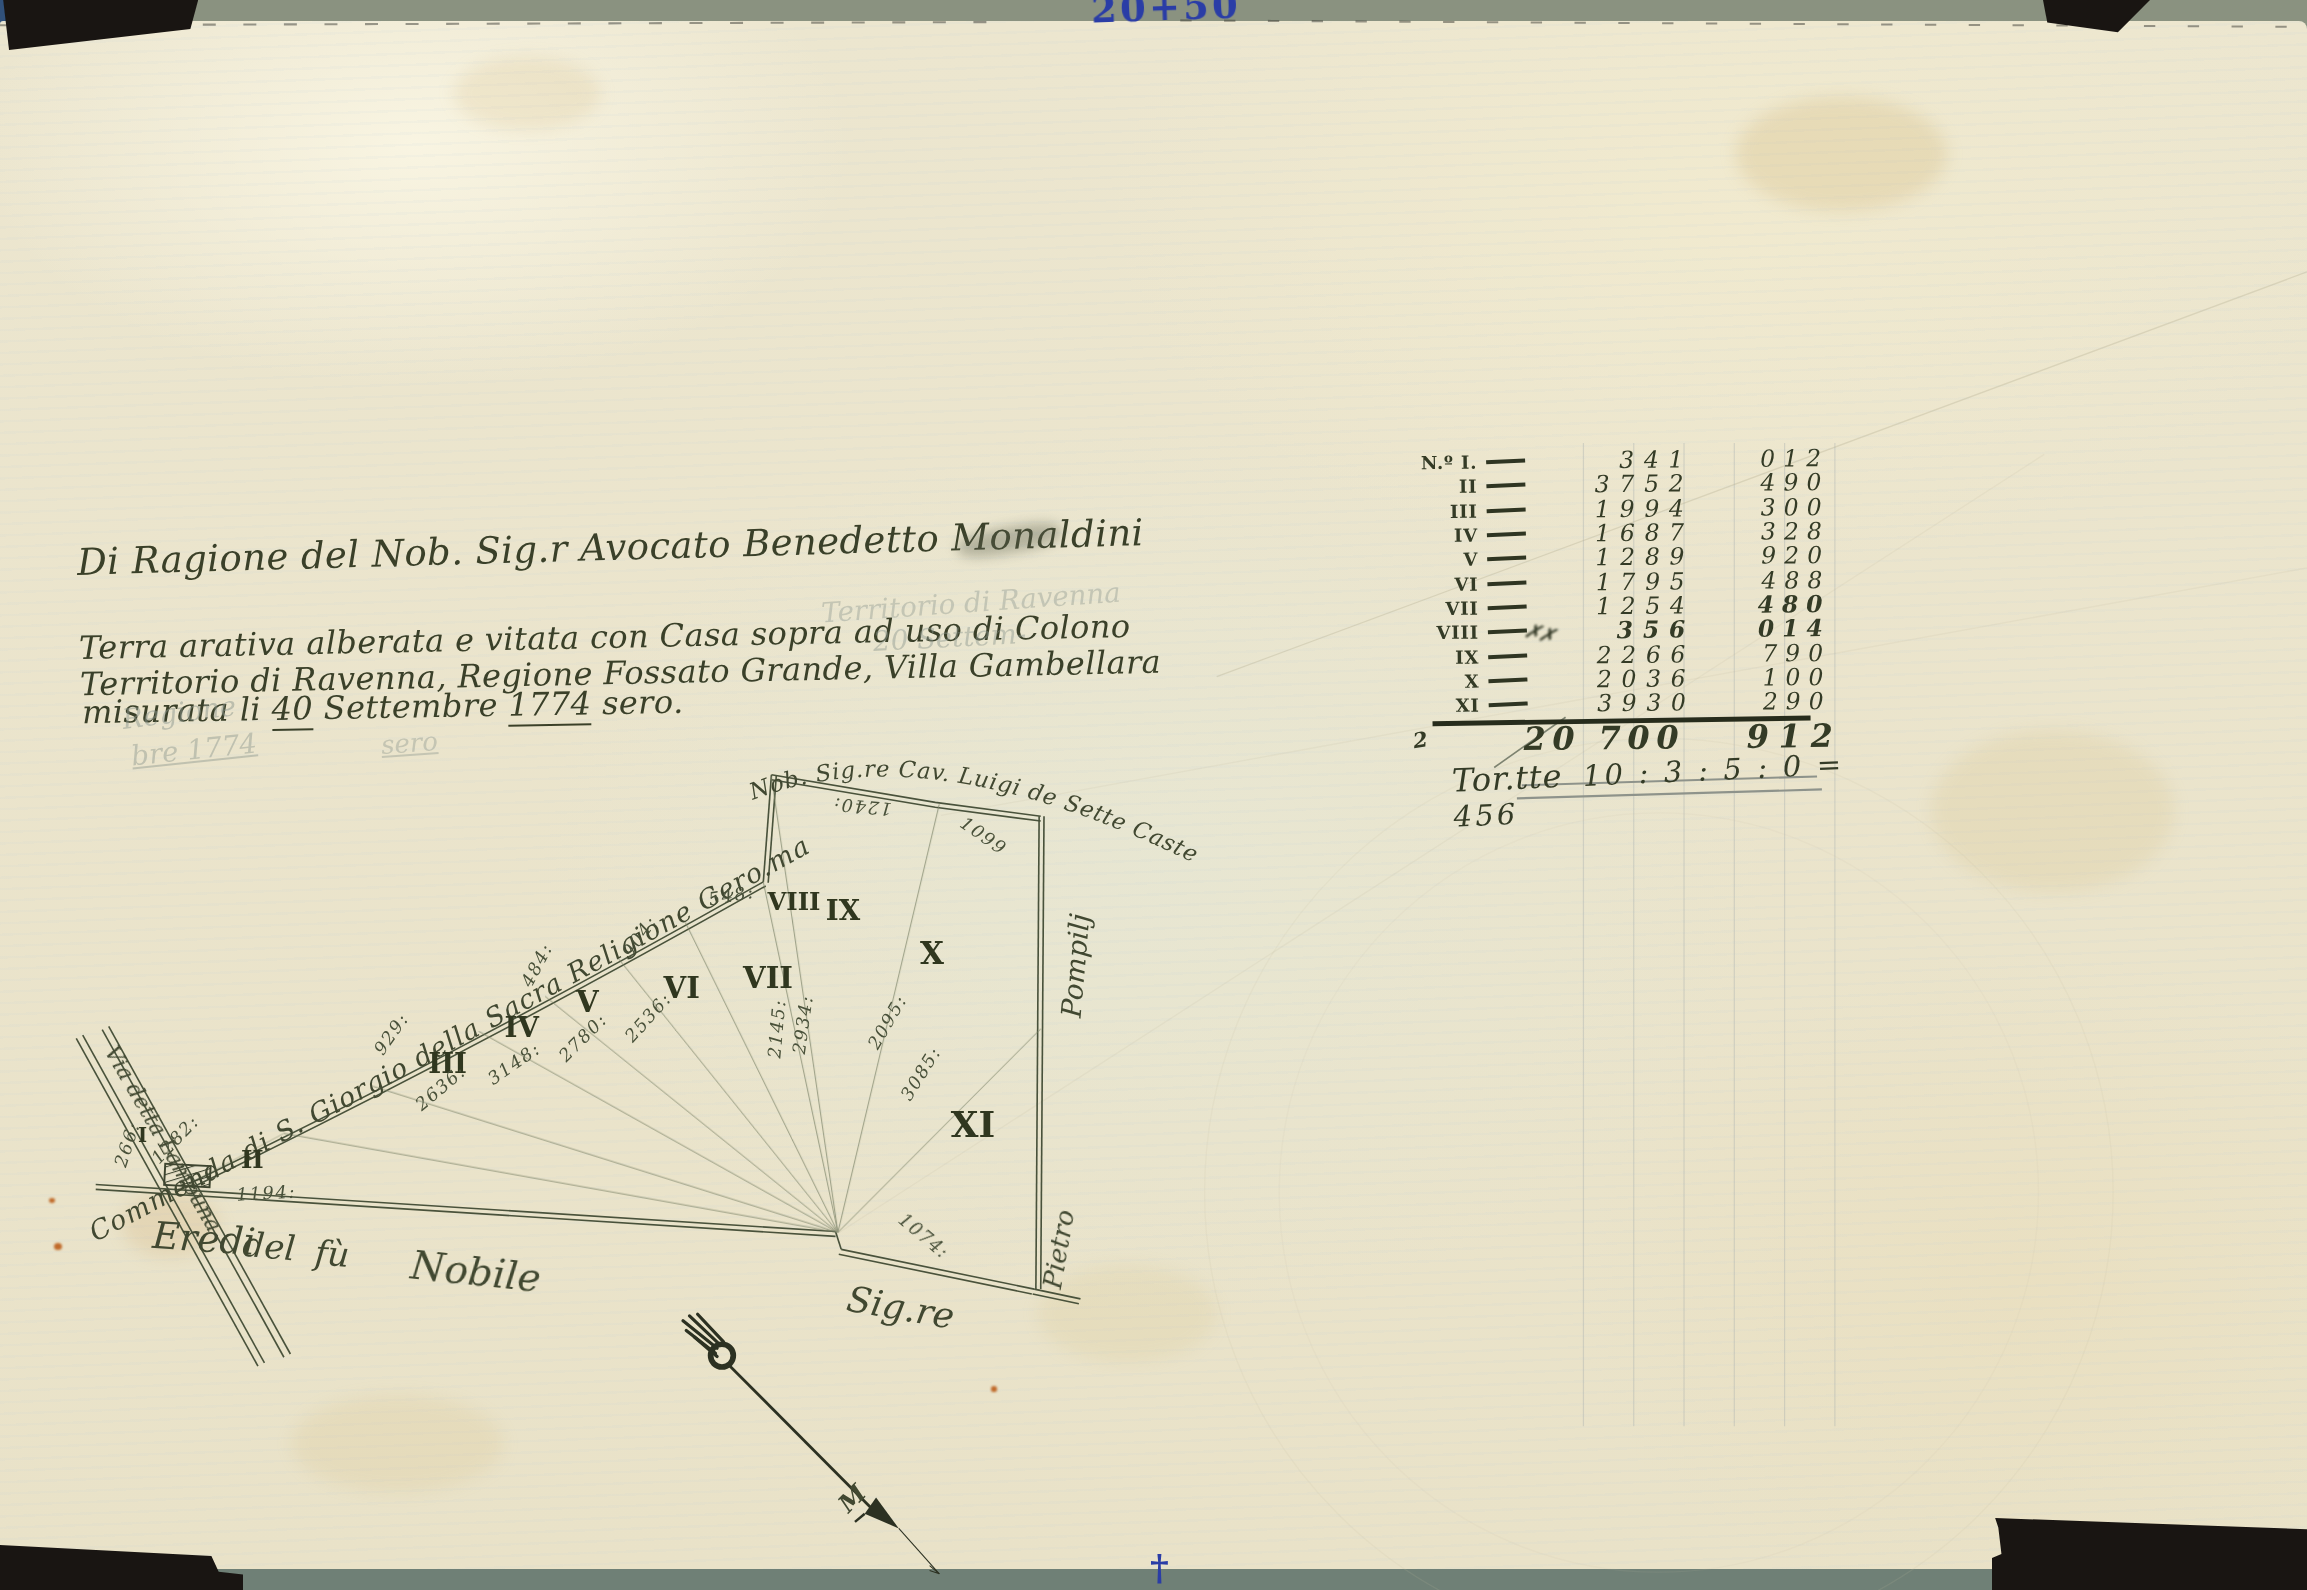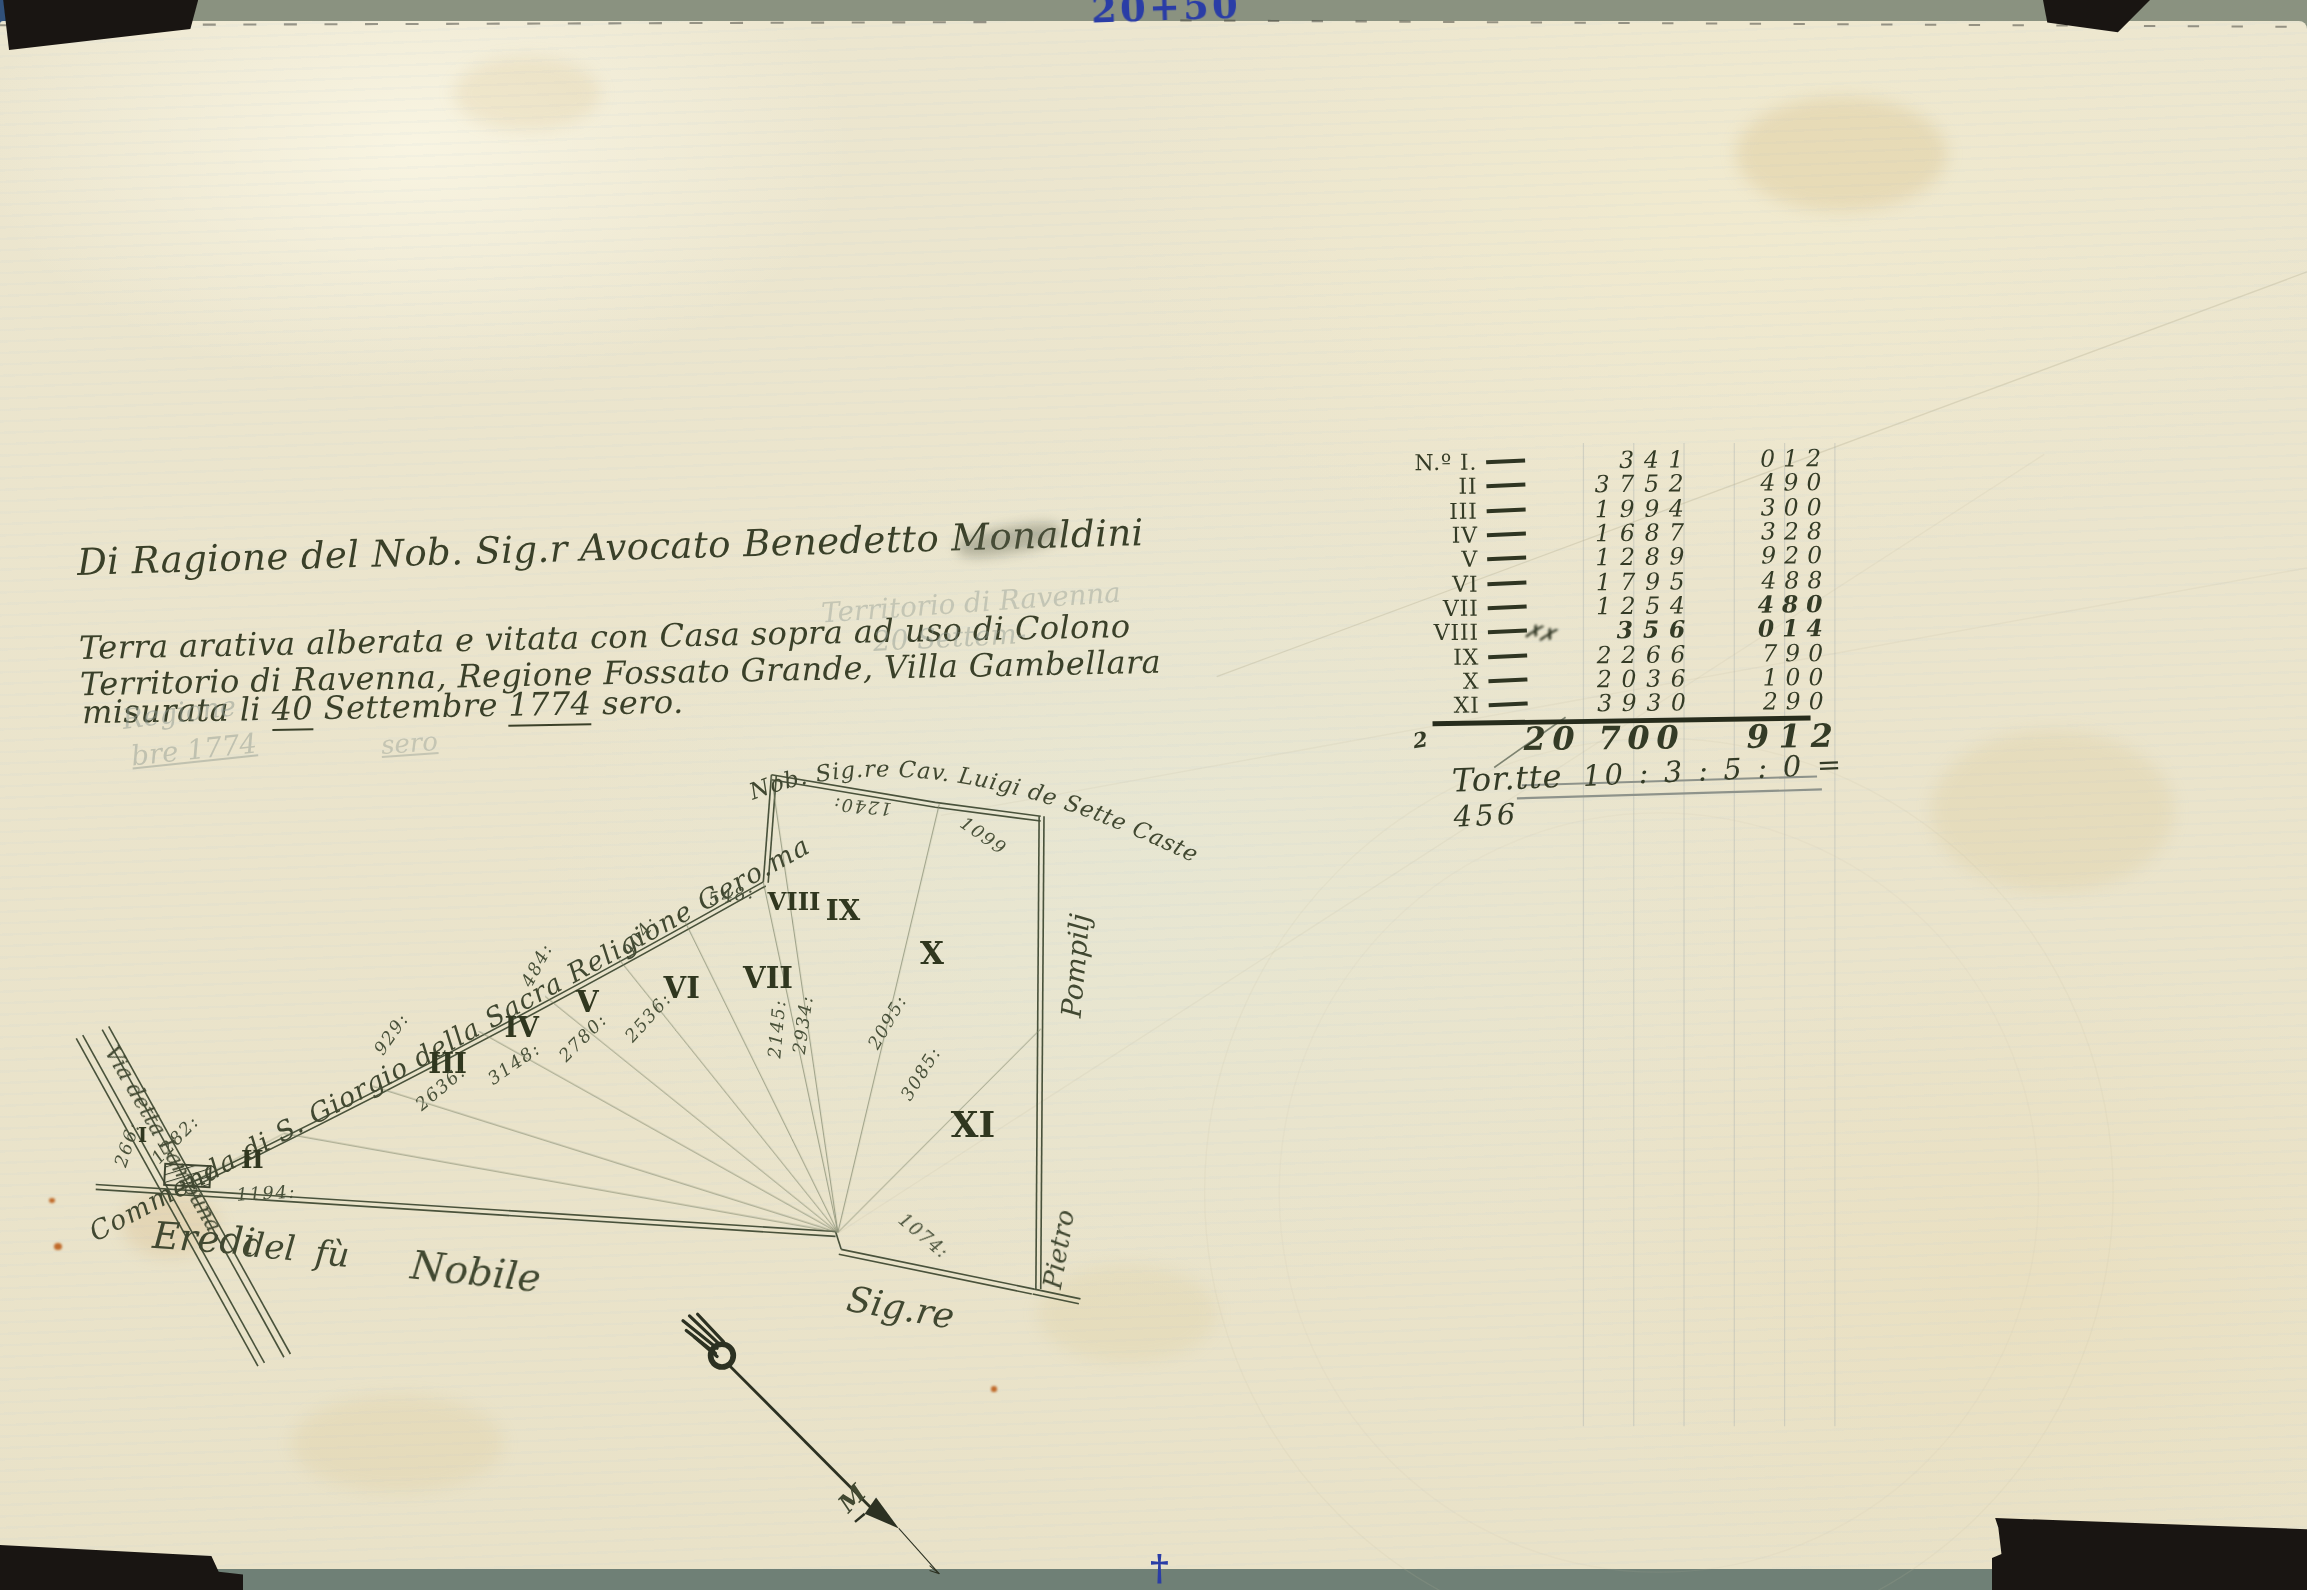--- a/index.html
+++ b/index.html
@@ -34,21 +34,21 @@
   .d3{left:82px;top:688px;font-size:32px;transform:rotate(-1deg);}
   .u{border-bottom:2.4px solid #3a4029;padding-bottom:0.8px;}
   .smudge{position:absolute;left:957px;top:527px;width:105px;height:26px;
       background:rgba(92,97,78,.38);filter:blur(5.7px);transform:rotate(-10deg);border-radius:40%;}
   .pencil{position:absolute;color:#8d978e;font-style:italic;white-space:nowrap;}
 
   
   .s-table{position:absolute;left:1410px;top:448px;width:438px;transform:rotate(-.6deg);color:#343b26;}
   .t-row{position:absolute;left:0;width:438px;height:24px;display:flex;align-items:center;
          font-size:23.5px;font-style:italic;}
-  .c-label{width:67px;text-align:right;font-weight:400;font-style:normal;font-size:22px;letter-spacing:0.8px;}
+  .c-label{width:67px;text-align:right;font-weight:700;font-style:normal;font-size:18px;letter-spacing:0.8px;}
   .c-dash{width:57px;display:flex;justify-content:center;}
   .dashline{display:inline-block;width:39px;border-top:4px solid #2f3522;transform:rotate(-2deg);}
   .c-area{width:159px;text-align:right;letter-spacing:9.7px;}
   .c-frac{width:115px;text-align:right;letter-spacing:8px;margin-left:21px;}
   .r7 .c-frac,.r8 .c-frac,.r8 .c-area{font-weight:700;}
   .c-blot{position:absolute;left:112px;top:1.6px;font-size:21px;color:#2f3522;filter:blur(0.8px);
           transform:rotate(14deg);letter-spacing:-3.2px;}
   .t-total{position:absolute;left:0;top:271px;width:438px;display:flex;align-items:baseline;
            font-size:32px;font-style:italic;font-weight:600;}
   .c-carry{width:29px;font-size:21px;transform:translateY(-4.9px) rotate(-8deg);}

